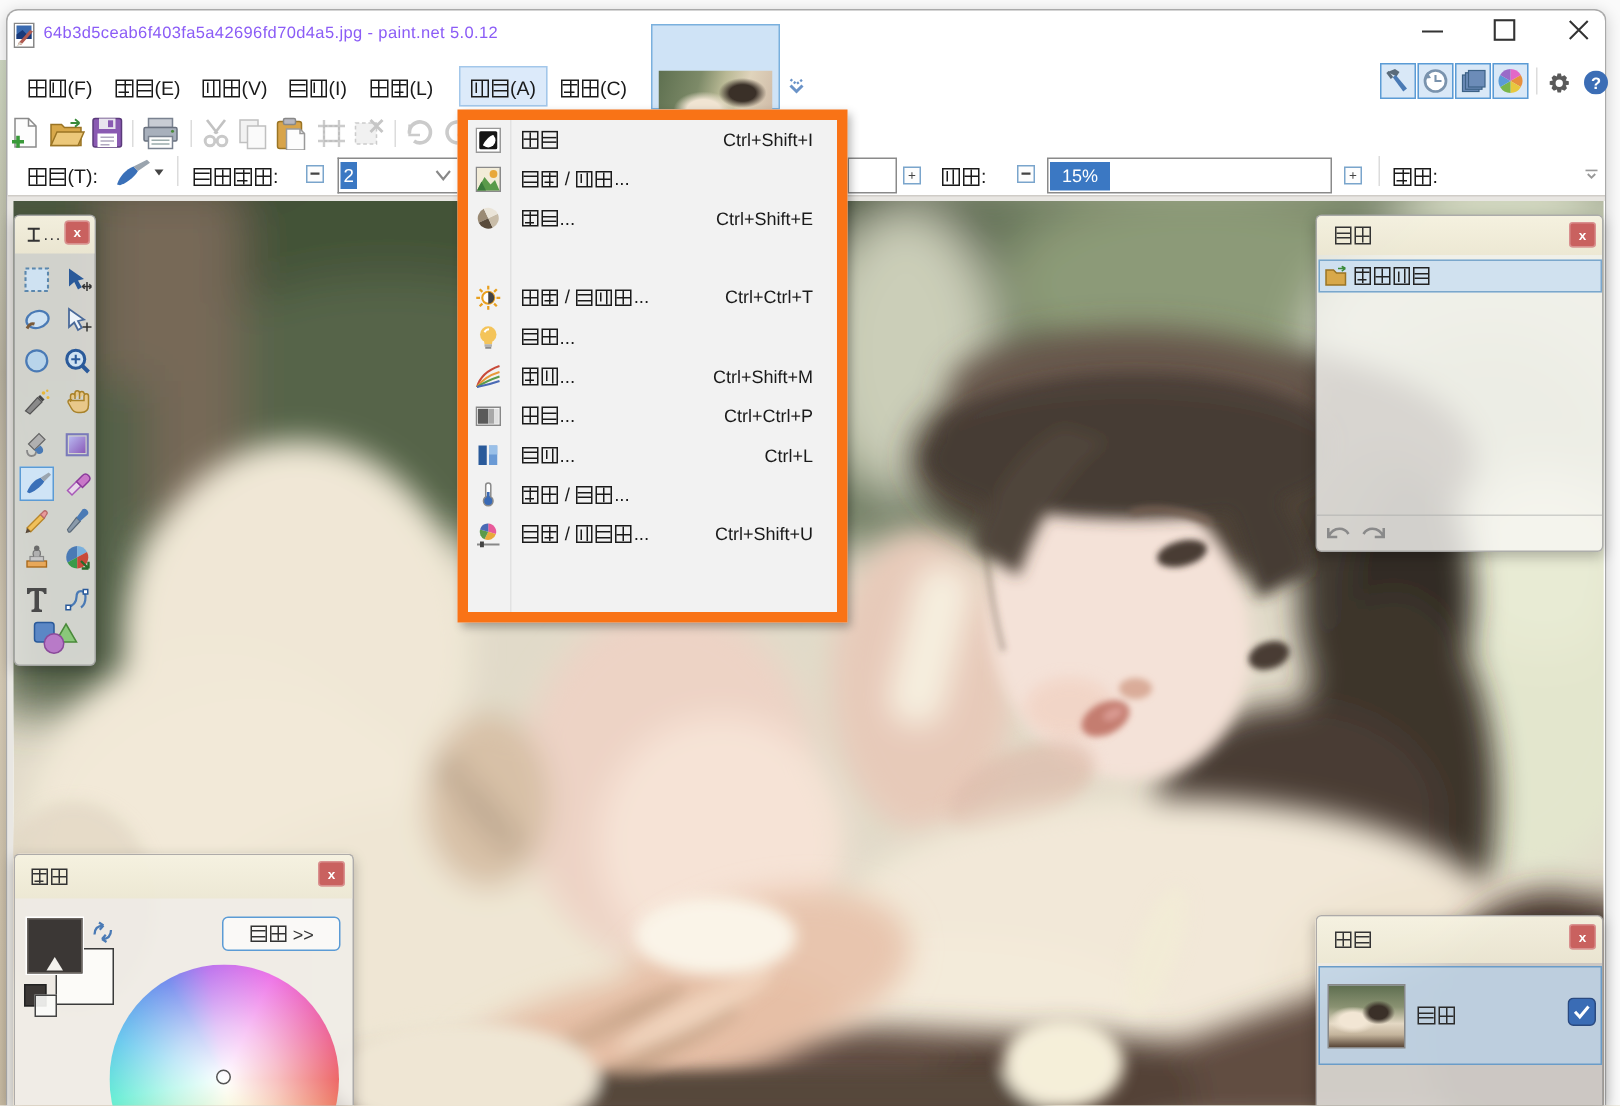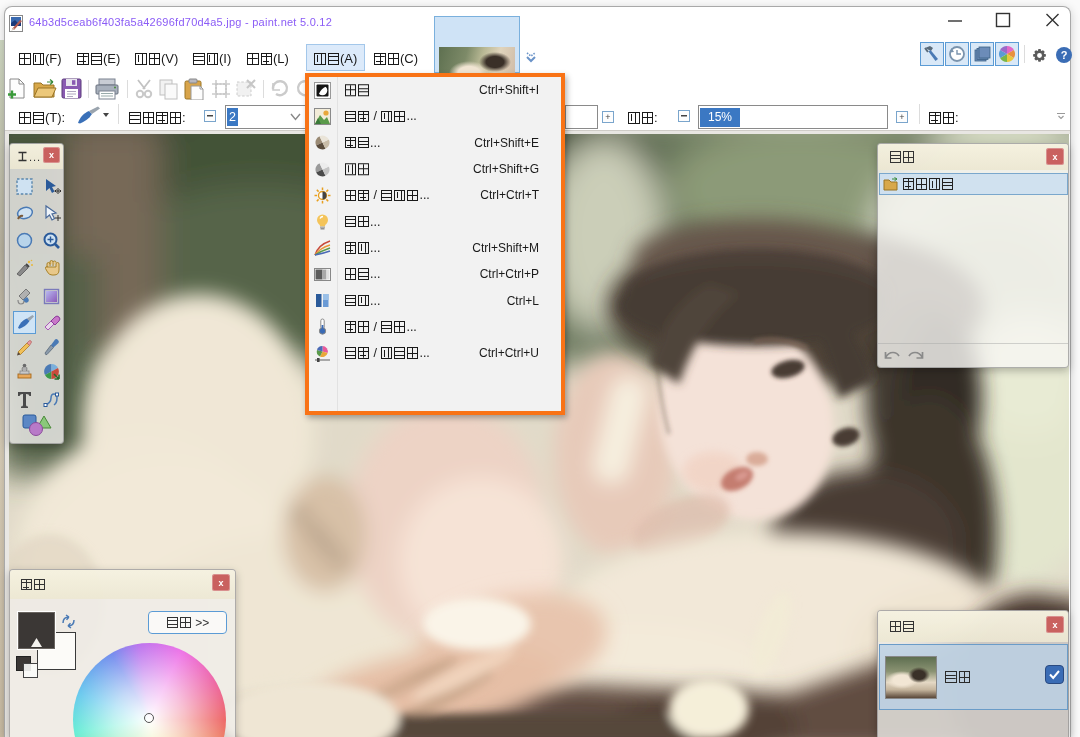--- a/index.html
+++ b/index.html
@@ -464,21 +464,21 @@
         <i class="k k13 b"></i>
         <i class="k k13 a"></i>
       </div>
   <svg style="position:absolute;right:3px;top:20px" width="19" height="19" viewBox="0 0 19 19">
         <rect x="0.5" y="0.5" width="18" height="18" rx="3.5" fill="#3a6cb5" stroke="#2a4a80"></rect>
         <path d="M5 9.5 L8.2 13 L14 6" fill="none" stroke="#fff" stroke-width="2"></path>
       </svg>
  </div>
 </div>
 
-<div class="panel" id="menu" style="left:305px;top:73px;width:260px;height:342px;background:#f2f2f2;border:4px solid #f97316;border-radius:0;box-shadow:2px 3px 6px rgba(0,0,0,.3)">
+<div class="panel" id="menu" style="left:305px;top:73px;width:260px;height:342px;background:#f2f2f2;border:7px solid #f97316;border-radius:0;box-shadow:2px 3px 6px rgba(0,0,0,.3)">
  <div class="abs" style="left:28px;top:0;width:1px;height:100%;background:#e2e2e2"></div>
  <div class="mrow" style="top:0">
   <svg class="micon" width="17" height="17">
         <rect x="0.5" y="0.5" width="16" height="16" fill="#fff" stroke="#999"></rect>
         <rect x="2.5" y="2.5" width="12" height="12" rx="1" fill="#151515"></rect>
         <circle cx="8.5" cy="8.5" r="4.8" fill="#fff"></circle>
         <path d="M4.6 12.4 A4.8 4.8 0 0 1 12.4 4.6 Q7.5 6 4.6 12.4" fill="#151515"></path>
       </svg>
   <span class="mtext">
         <i class="k k12 a"></i>
@@ -500,35 +500,20 @@
   <svg class="micon" width="17" height="17">
         <g transform="rotate(-25 8.5 8.5)">
           <path d="M8.5 8.5 L8.5 1.5 A7 7 0 0 0 1.5 8.5 Z" fill="#9a8a74"></path>
           <path d="M8.5 8.5 L1.5 8.5 A7 7 0 0 0 8.5 15.5 Z" fill="#5a4c3c"></path>
           <path d="M8.5 8.5 L8.5 15.5 A7 7 0 0 0 15.5 8.5 Z" fill="#c8bca8"></path>
           <path d="M8.5 8.5 L15.5 8.5 A7 7 0 0 0 8.5 1.5 Z" fill="#eae4d8"></path>
         </g>
       </svg>
   <span class="mtext"><i class="k k12 c"></i><i class="k k12 b"></i>...</span>
       <span class="msc">Ctrl+Shift+E</span>
-    </div>
- <div class="mrow" style="top:78.9px">
-  <svg class="micon" width="17" height="17">
-        <g transform="rotate(-25 8.5 8.5)">
-          <path d="M8.5 8.5 L8.5 1.5 A7 7 0 0 0 1.5 8.5 Z" fill="#9a9a9a"></path>
-          <path d="M8.5 8.5 L1.5 8.5 A7 7 0 0 0 8.5 15.5 Z" fill="#4a4a4a"></path>
-          <path d="M8.5 8.5 L8.5 15.5 A7 7 0 0 0 15.5 8.5 Z" fill="#c4c4c4"></path>
-          <path d="M8.5 8.5 L15.5 8.5 A7 7 0 0 0 8.5 1.5 Z" fill="#ececec"></path>
-        </g>
-      </svg>
-  <span class="mtext">
-        <i class="k k12 d"></i>
-        <i class="k k12 a"></i>
-      </span>
-      <span class="msc">Ctrl+Shift+G</span>
     </div>
  <div class="mrow" style="top:105.2px">
   <svg class="micon" width="17" height="17">
         <g stroke="#e8a020" stroke-width="1.5">
           <path d="M8.5 0.5 V3 M8.5 14 V16.5 M0.5 8.5 H3 M14 8.5 H16.5 M2.8 2.8 L4.6 4.6 M12.4 12.4 L14.2 14.2 M2.8 14.2 L4.6 12.4 M12.4 4.6 L14.2 2.8"></path>
         </g>
         <circle cx="8.5" cy="8.5" r="4" fill="#fff" stroke="#e8a020" stroke-width="1.4"></circle>
         <path d="M8.5 4.5 A4 4 0 0 1 8.5 12.5 Z" fill="#444"></path>
       </svg>
   <span class="mtext"><i class="k k12 a"></i><i class="k k12 c"></i>&nbsp;/&nbsp;<i class="k k12 b"></i><i class="k k12 d"></i><i class="k k12 a"></i>...</span>
@@ -588,21 +573,21 @@
         <g transform="translate(1,-1)">
           <path d="M7.5 7.5 L7.5 2 A5.5 5.5 0 0 1 12.6 9 Z" fill="#e85a9a"></path>
           <path d="M7.5 7.5 L12.6 9 A5.5 5.5 0 0 1 5 12.5 Z" fill="#e8a83a"></path>
           <path d="M7.5 7.5 L5 12.5 A5.5 5.5 0 0 1 2 6 Z" fill="#5a9a4a"></path>
           <path d="M7.5 7.5 L2 6 A5.5 5.5 0 0 1 7.5 2 Z" fill="#4a6ab5"></path>
         </g>
         <path d="M1 15 H16" stroke="#888" stroke-width="1.4"></path>
         <rect x="3" y="13" width="2.6" height="4" fill="#444"></rect>
       </svg>
   <span class="mtext"><i class="k k12 b"></i><i class="k k12 c"></i>&nbsp;/&nbsp;<i class="k k12 d"></i><i class="k k12 b"></i><i class="k k12 a"></i>...</span>
-      <span class="msc">Ctrl+Ctrl+U</span>
+      <span class="msc">Ctrl+Shift+U</span>
     </div>
 </div>
 <style>
 .mrow{position:absolute;left:0;width:258px;height:26.3px}
 .micon{position:absolute;left:5px;top:50%;margin-top:-8.5px}
 .mtext{position:absolute;left:35px;top:50%;transform:translateY(-50%);display:flex;align-items:center;color:#1a1a1a;font-size:12.5px;white-space:nowrap}
 .msc{position:absolute;right:28px;top:50%;transform:translateY(-50%);font-size:12px;color:#1a1a1a}
 </style>
 
 </body></html>

